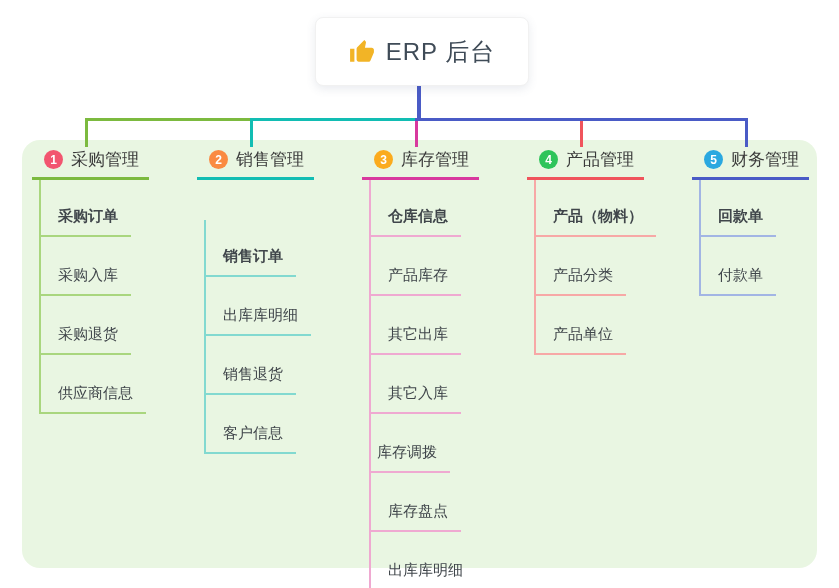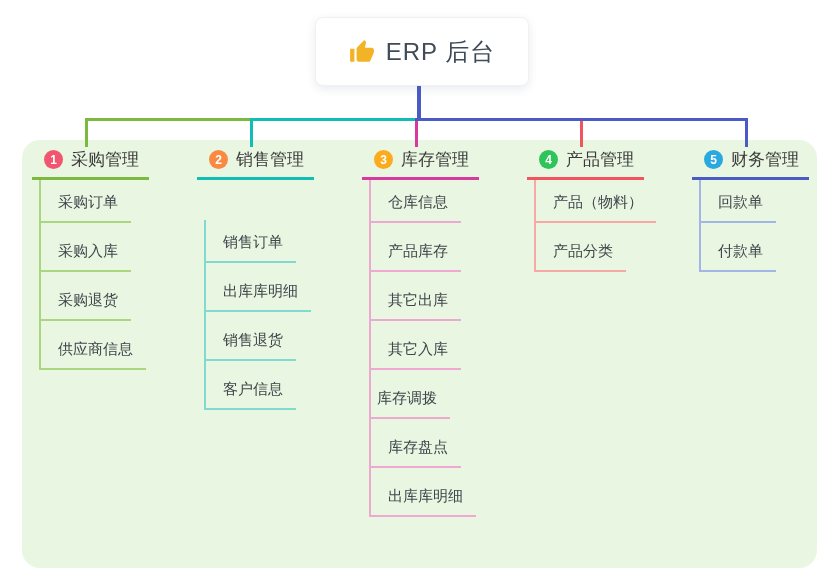--- a/index.html
+++ b/index.html
@@ -48,22 +48,22 @@
     display:flex; align-items:center; justify-content:center;
     flex:0 0 19px;
   }
   .branch-label { font-size:17px; color:#3a3a3a; white-space:nowrap; }
 
   .children {
     list-style:none; margin:0 0 0 7px; padding:0;
     border-left:2px solid;
     width:max-content;
   }
-  .children li { height:49px; display:flex; align-items:flex-end; }
-  .children li:first-child { height:43px; }
+  .children li { height:59px; display:flex; align-items:flex-end; }
+  .children li:first-child { height:57px;font-weight:bold; }
   .child-label {
     display:inline-block;
     font-size:15px; color:#40464b;
     padding:0 13px 9px 17px;
     border-bottom:2px solid;
     white-space:nowrap;
   }
 </style>
 </head>
 <body style="background: rgb(255, 255, 255);">
@@ -169,20 +169,23 @@
       <span class="badge" style="background: rgb(46, 196, 90);">4</span>
       <span class="branch-label">产品管理</span>
     </div>
     <ul class="children" style="border-left-color: rgb(247, 168, 166);">
           <li>
             <span class="child-label" style="border-bottom-color: rgb(247, 168, 166);">产品（物料）</span>
           </li>
           <li>
             <span class="child-label" style="border-bottom-color: rgb(247, 168, 166);">产品分类</span>
           </li>
+          <li>
+            <span class="child-label" style="border-bottom-color: rgb(247, 168, 166);">产品单位</span>
+          </li>
         </ul>
   </div>
 
   <div class="branch" style="left: 692px;">
     <div class="branch-head" style="border-bottom-color: rgb(74, 91, 198);">
       <span class="badge" style="background: rgb(42, 168, 224);">5</span>
       <span class="branch-label">财务管理</span>
     </div>
     <ul class="children" style="border-left-color: rgb(162, 181, 228); text-align: center;">
           <li>

